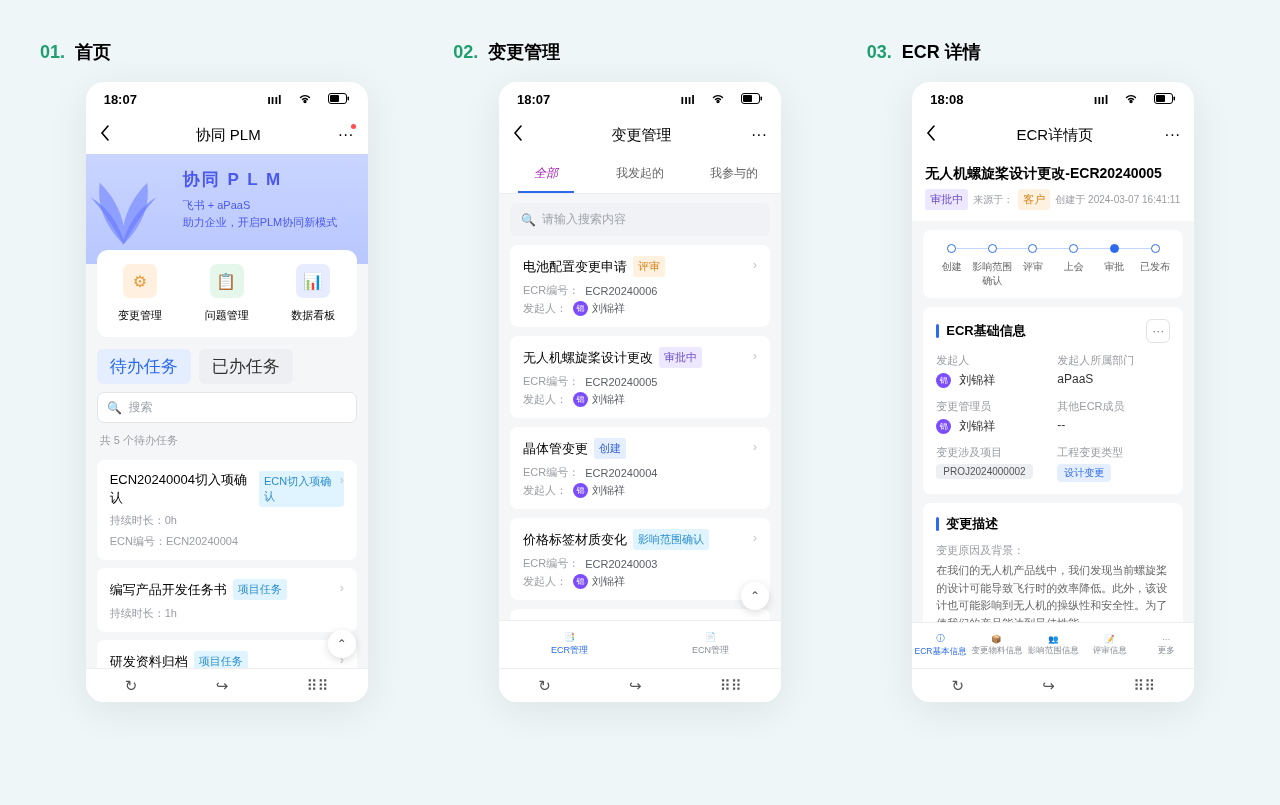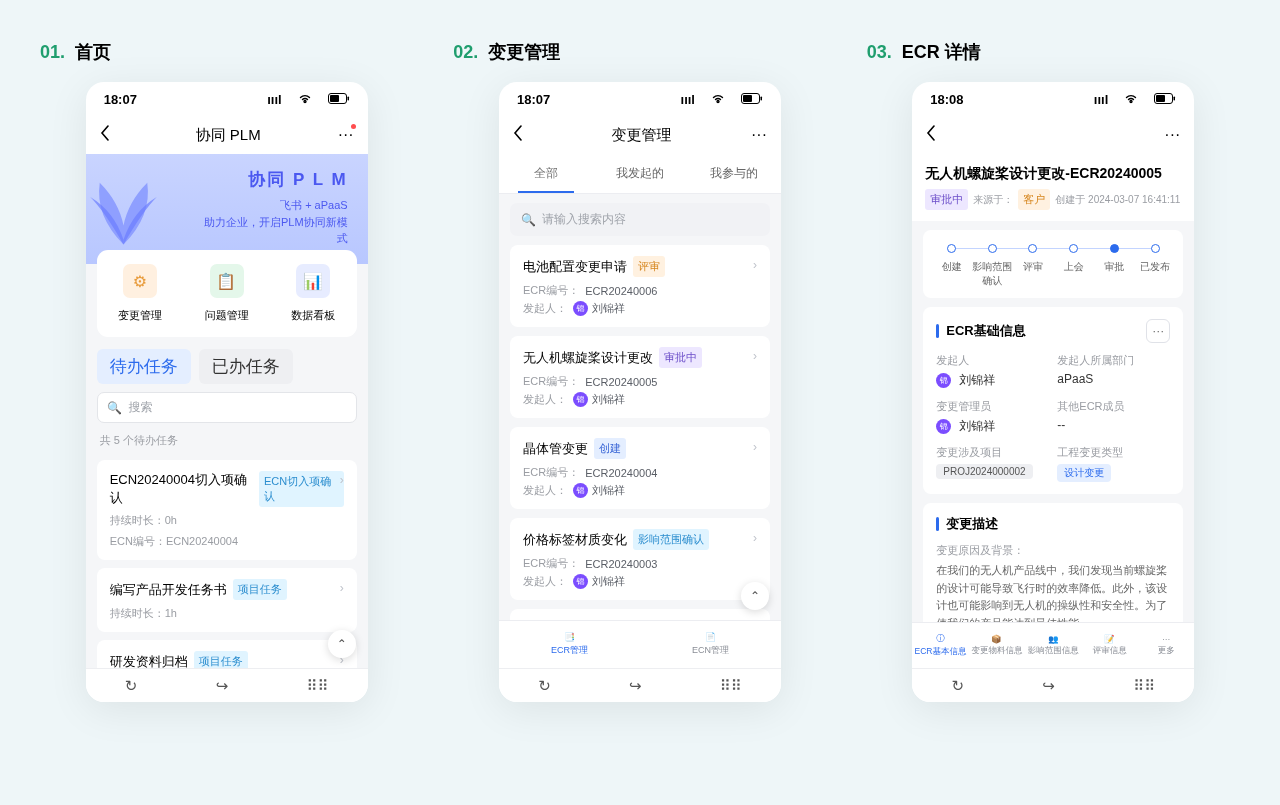--- a/index.html
+++ b/index.html
@@ -12,21 +12,21 @@
 .status-bar { height:34px; display:flex; align-items:center; justify-content:space-between; padding:0 18px; font-size:13px; font-weight:600; }
 .indicators { display:flex; align-items:center; gap:16px; }
 .nav-bar { height:38px; display:flex; align-items:center; padding:0 14px; position:relative; }
 .back { width:20px; }
 .nav-title { position:absolute; left:3px; right:0; text-align:center; font-size:15px; font-weight:500; pointer-events:none; }
 .more { margin-left:auto; position:relative; }
 .red-dot { width:5px; height:5px; background:#FF4D4F; border-radius:50%; position:absolute; top:-2px; right:-2px; }
 .content { flex:1; overflow-y:auto; background:#F5F6F8; }
 
 
-.banner { height:110px; background:linear-gradient(180deg,#C9D4FF 0%,#B8C7FF 100%); padding:14px 20px; position:relative; overflow:hidden;text-align:right; }
+.banner { height:110px; background:linear-gradient(180deg,#C9D4FF 0%,#B8C7FF 100%); padding:14px 7px; position:relative; overflow:hidden; }
 .banner h3 { color:#4B58F0; font-size:17px; font-weight:700; letter-spacing:2px; margin-bottom:6px; }
 .banner p { color:#4B58F0; font-size:11px; line-height:1.5; }
 .banner-flower { position:absolute; left:-10px; top:5px; width:95px; height:95px; }
 .banner-txt { margin-left:90px; }
 .qa-row { background:#fff; margin:-14px 11px 0; border-radius:11px; display:flex; padding:14px 0; position:relative; }
 .qa { flex:1; text-align:center; }
 .qa-icon { width:34px; height:34px; margin:0 auto 7px; border-radius:7px; display:flex; align-items:center; justify-content:center; }
 .qa span { font-size:11px; }
 .task-tabs { display:flex; gap:8px; padding:12px 11px 8px; }
 .ttab { padding:6px 13px; border-radius:6px; font-size:17px; color:#333; }
@@ -36,21 +36,21 @@
 .sub { font-size:11px; color:#9A9DA3; padding:4px 14px; }
 .task { background:#fff; margin:8px 11px 0; border-radius:8px; padding:11px 13px; position:relative; }
 .task-h { font-size:13px; font-weight:500; display:flex; align-items:center; gap:6px; }
 .tag { font-size:11px; padding:3px 5px; border-radius:3px; }
 .task-meta { font-size:11px; color:#9A9DA3; margin-top:6px; }
 .chev { position:absolute; right:13px; top:13px; color:#C0C4CC; font-size:12px; }
 
 
 .top-tabs { display:flex; background:#fff; border-bottom:1px solid #ECEDF1; }
 .top-tab { flex:1; text-align:center; padding:11px 0; font-size:12px; color:#666; position:relative; }
-.top-tab.active { color:#737373; }
+.top-tab.active { color:#a21caf;font-style:italic; }
 .top-tab.active::after { content:""; position:absolute; bottom:0; left:50%; transform:translateX(-50%); width:56px; height:2px; background:#2C6BED; }
 .list-search { margin:9px 11px; background:#F1F2F5; border-radius:7px; padding:8px 11px; font-size:12px; color:#A0A4AB; display:flex; align-items:center; gap:6px; }
 .card2 { background:#fff; margin:0 11px 9px; border-radius:8px; padding:11px 13px; position:relative; }
 .c2-title { font-size:13px; font-weight:500; display:flex; align-items:center; gap:6px; margin-bottom:6px; }
 .c2-row { font-size:11px; color:#9A9DA3; margin-top:3px; display:flex; align-items:center; }
 .c2-row .lab { margin-right:6px; }
 .c2-row .val { color:#5A5E66; }
 .avatar { width:15px; height:15px; border-radius:50%; background:#7B4DFF; color:#fff; font-size:8px; display:inline-flex; align-items:center; justify-content:center; margin-right:4px; }
 .bottom-tabs { height:48px; background:#fff; border-top:1px solid #ECEDF1; display:flex; }
 .btab { flex:1; display:flex; flex-direction:column; align-items:center; justify-content:center; font-size:9px; color:#8A8E96; gap:2px; }
@@ -323,20 +323,21 @@
                 <rect x="0.5" y="0.5" width="18" height="10" rx="2.5" stroke="#000" fill="none"></rect>
                 <rect x="2" y="2" width="9" height="7" rx="1" fill="#000"></rect>
                 <rect x="19.5" y="3.5" width="1.5" height="4" rx="0.7" fill="#000"></rect>
               </svg></span>
           </div>
         </div>
         <div class="nav-bar">
           <div class="back"><svg width="10" height="16" viewBox="0 0 10 16">
               <path d="M8 1L2 8l6 7" stroke="#000" stroke-width="1.6" fill="none" stroke-linecap="round"></path>
             </svg></div>
+          <div class="nav-title">ECR详情页</div>
           <div class="more">···</div>
         </div>
         <div class="content">
           <div class="detail-hd">
             <h4>无人机螺旋桨设计更改-ECR20240005</h4>
             <div class="meta3">
               <span class="tag tg-purple">审批中</span>
               <span>来源于：</span>
               <span class="tag tg-orange">客户</span>
               <span>创建于 2024-03-07 16:41:11</span>

